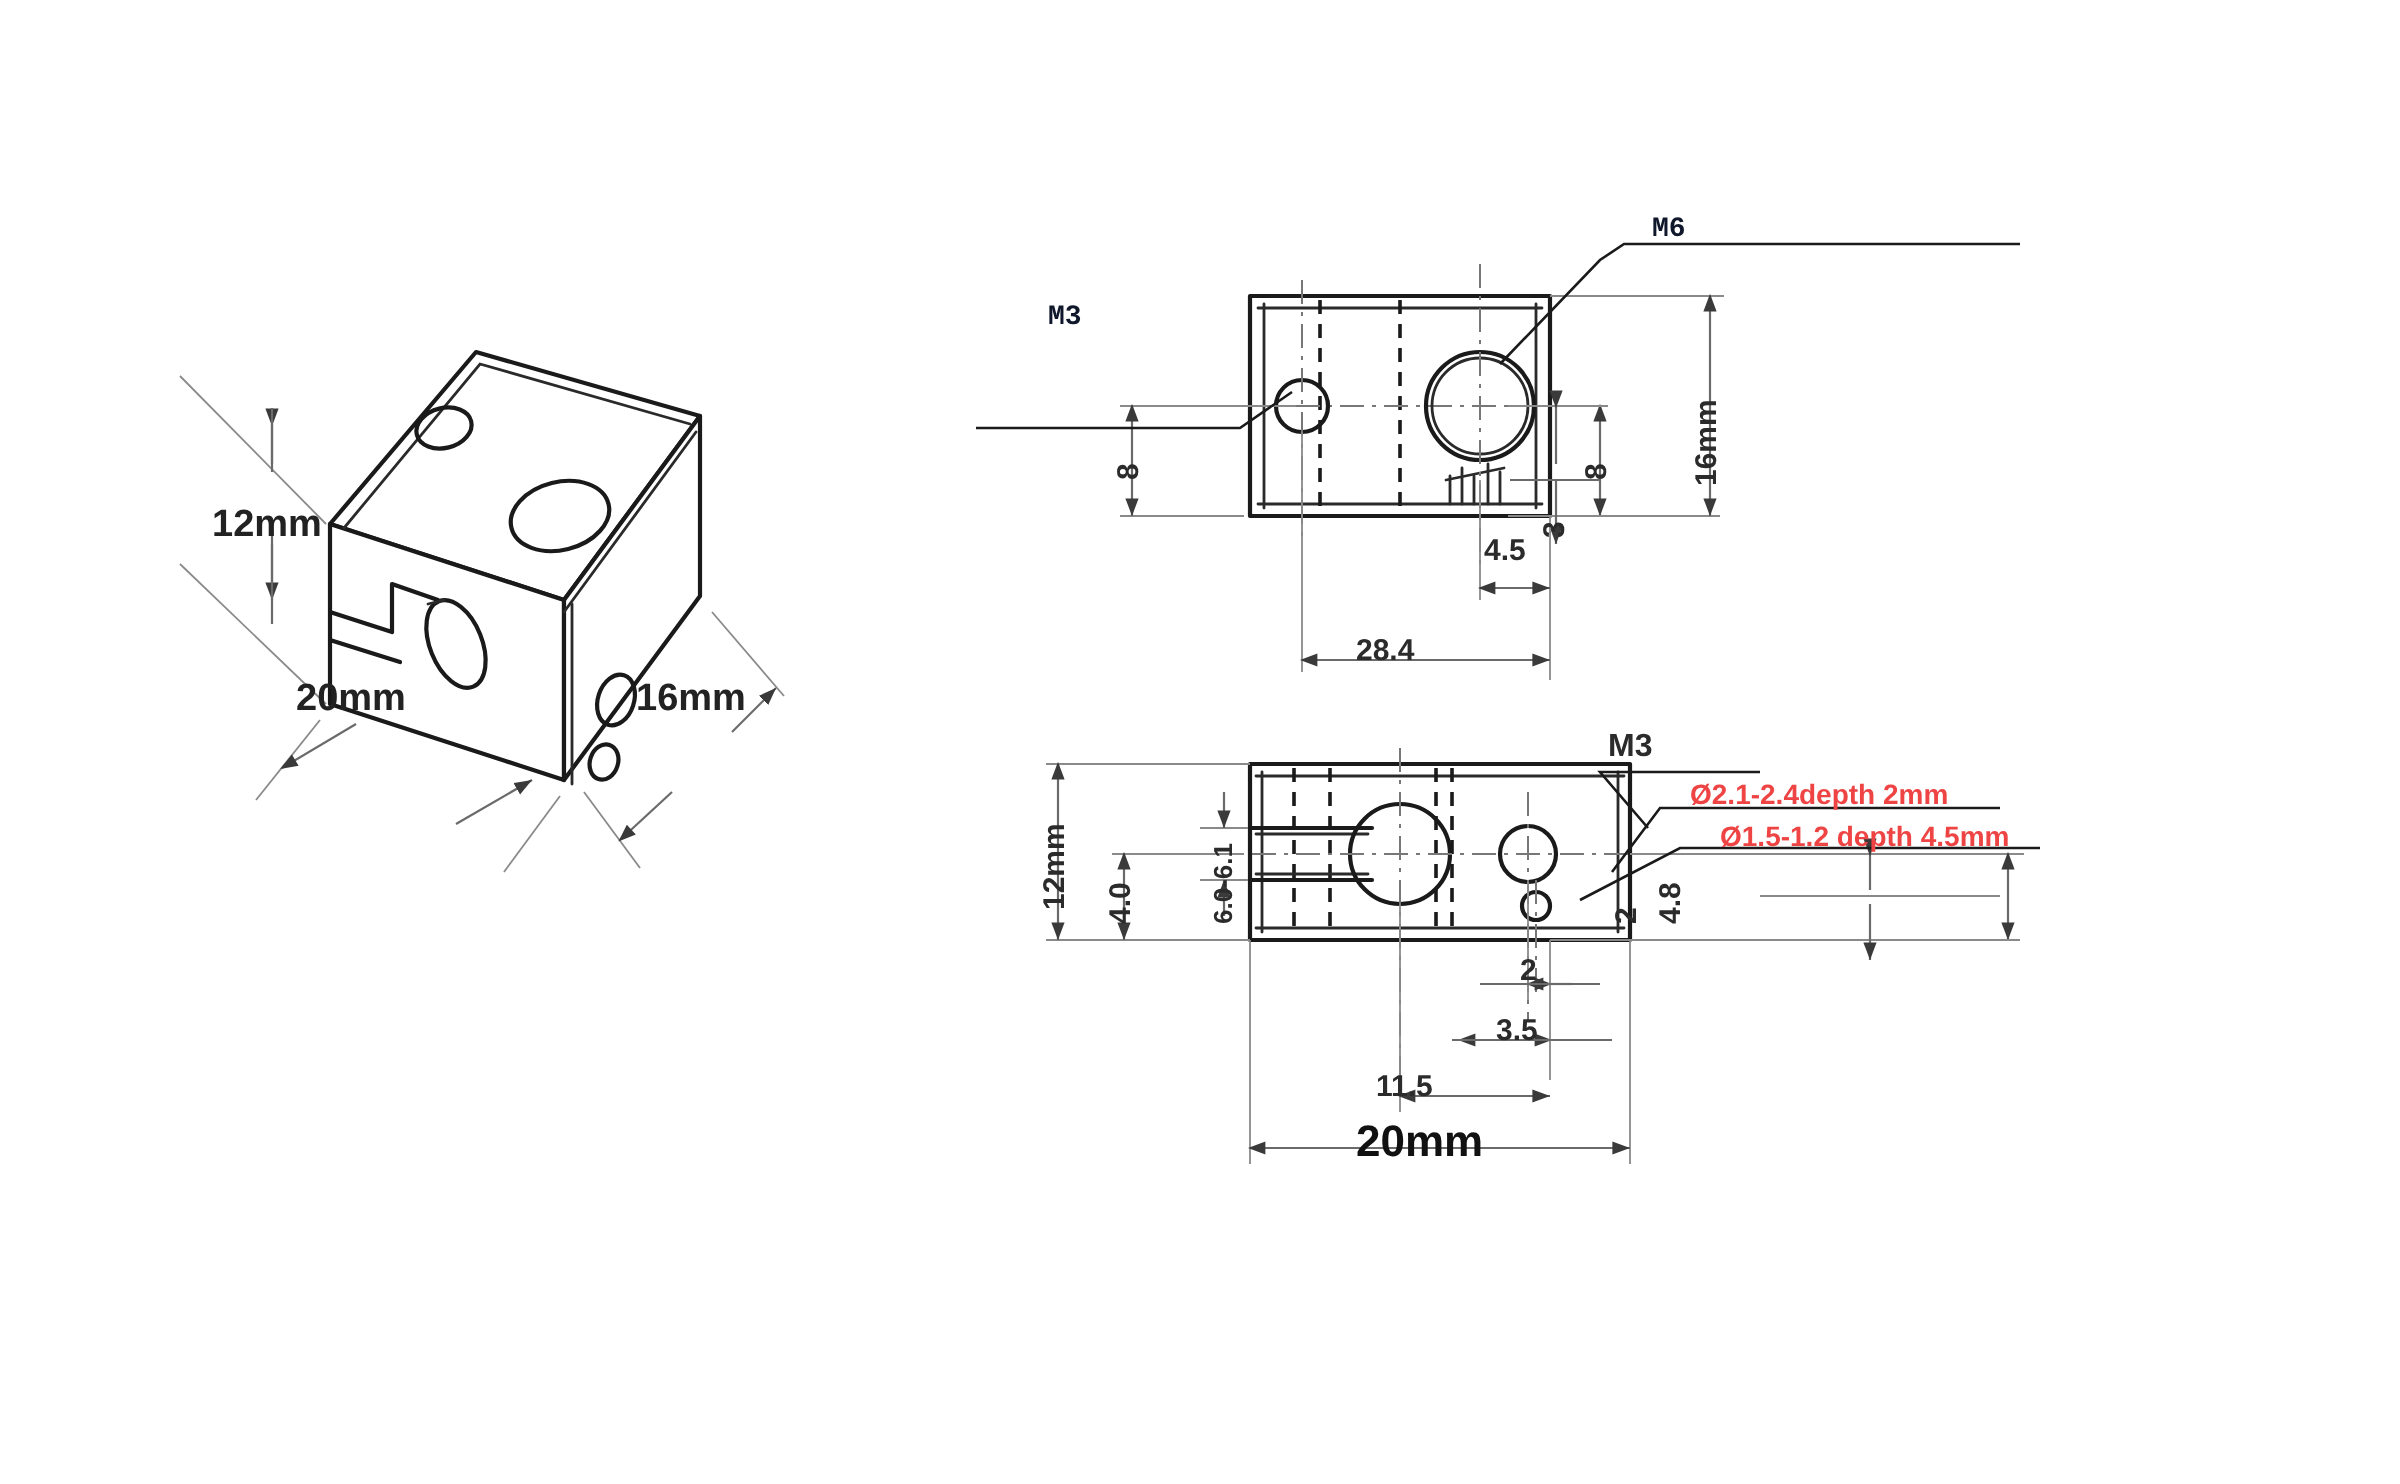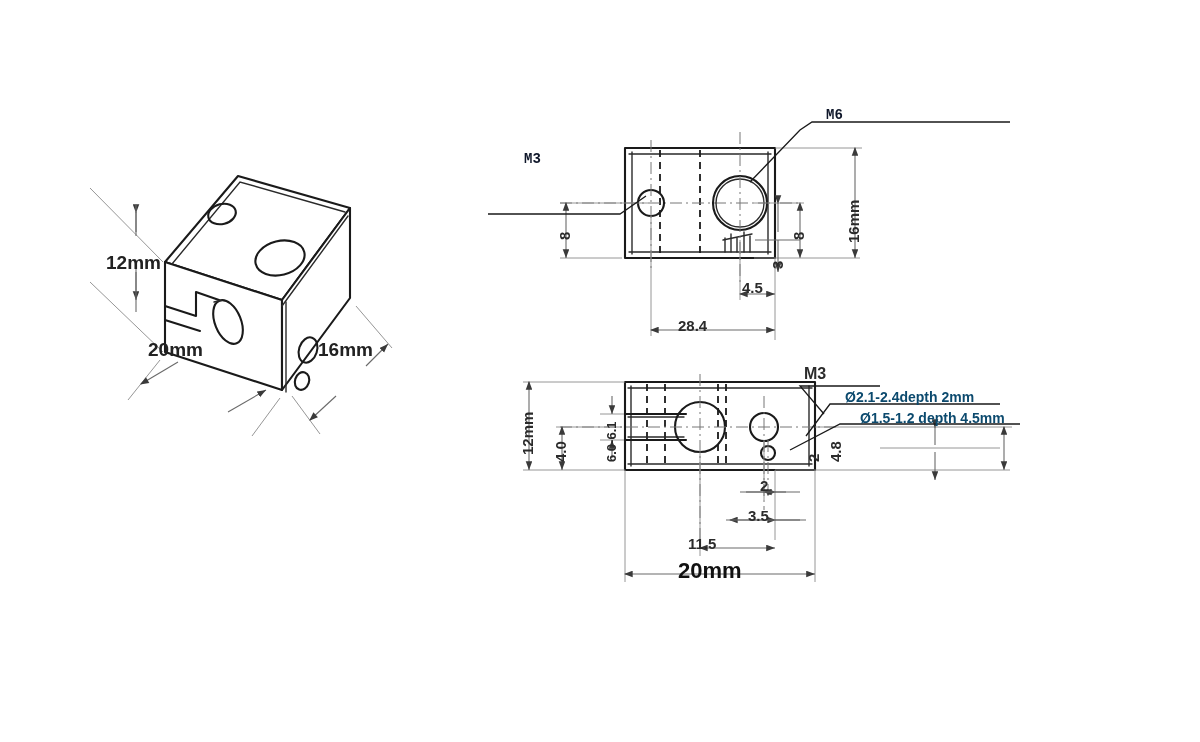--- a/index.html
+++ b/index.html
@@ -5,21 +5,21 @@
   html,body{margin:0;padding:0;background:#ffffff;}
   body{width:1200px;height:742px;position:relative;overflow:hidden;
        font-family:"Liberation Sans",sans-serif;color:#1a1a1a;}
   .stage{position:absolute;left:0;top:0;width:1200px;height:742px;}
   svg{position:absolute;left:0;top:0;}
   .lbl{position:absolute;white-space:nowrap;line-height:1;}
   .dim{font-family:"Liberation Sans",sans-serif;font-size:15px;color:#2b2b2b;font-weight:600;}
   .dimsm{font-family:"Liberation Sans",sans-serif;font-size:13px;color:#2b2b2b;font-weight:600;}
   .big{font-family:Liberation Mono, monospace;font-size:14px;color:#0f172a;font-weight:700;}
   .iso{font-family:"Liberation Sans",sans-serif;font-size:19px;color:#222;font-weight:600;}
-  .note{font-family:"Liberation Sans",sans-serif;font-size:14px;color:#0c4a6e;font-weight:600;}
+  .note{font-family:"Liberation Sans",sans-serif;font-size:14px;color:#ef4444;font-weight:600;}
   .rot90{transform:rotate(-90deg);transform-origin:left top;}
 </style>
 </head>
 <body>
 
 <div class="stage">
 
 <svg width="1200" height="742" viewBox="0 0 1200 742">
   <defs>
     <style>
@@ -236,21 +236,21 @@
 <div class="lbl iso" style="left:148px;top:340px;">20mm</div>
 <div class="lbl iso" style="left:318px;top:340px;">16mm</div>
 
 <div class="lbl big" style="left:524px;top:152px;">M3</div>
 <div class="lbl big" style="left:826px;top:108px;">M6</div>
 
 <div class="lbl dim rot90" style="left:557px;top:240px;">8</div>
 <div class="lbl dim rot90" style="left:846px;top:243px;">16mm</div>
 <div class="lbl dim rot90" style="left:791px;top:240px;">8</div>
 <div class="lbl dim rot90" style="left:770px;top:269px;">3</div>
-<div class="lbl dim" style="left:742px;top:280px;">4.5</div>
+<div class="lbl dim" style="left:742px;top:268px;">4.5</div>
 <div class="lbl dim" style="left:678px;top:318px;">28.4</div>
 
 <div class="lbl dim" style="left:804px;top:366px;font-size:16px;">M3</div>
 <div class="lbl note" style="left:845px;top:390px;">Ø2.1-2.4depth 2mm</div>
 <div class="lbl note" style="left:860px;top:411px;">Ø1.5-1.2   depth 4.5mm</div>
 
 <div class="lbl dim rot90" style="left:520px;top:455px;">12mm</div>
 <div class="lbl dim rot90" style="left:553px;top:462px;">4.0</div>
 <div class="lbl dimsm rot90" style="left:605px;top:462px;">6.0-6.1</div>
 <div class="lbl dim rot90" style="left:828px;top:462px;">4.8</div>

